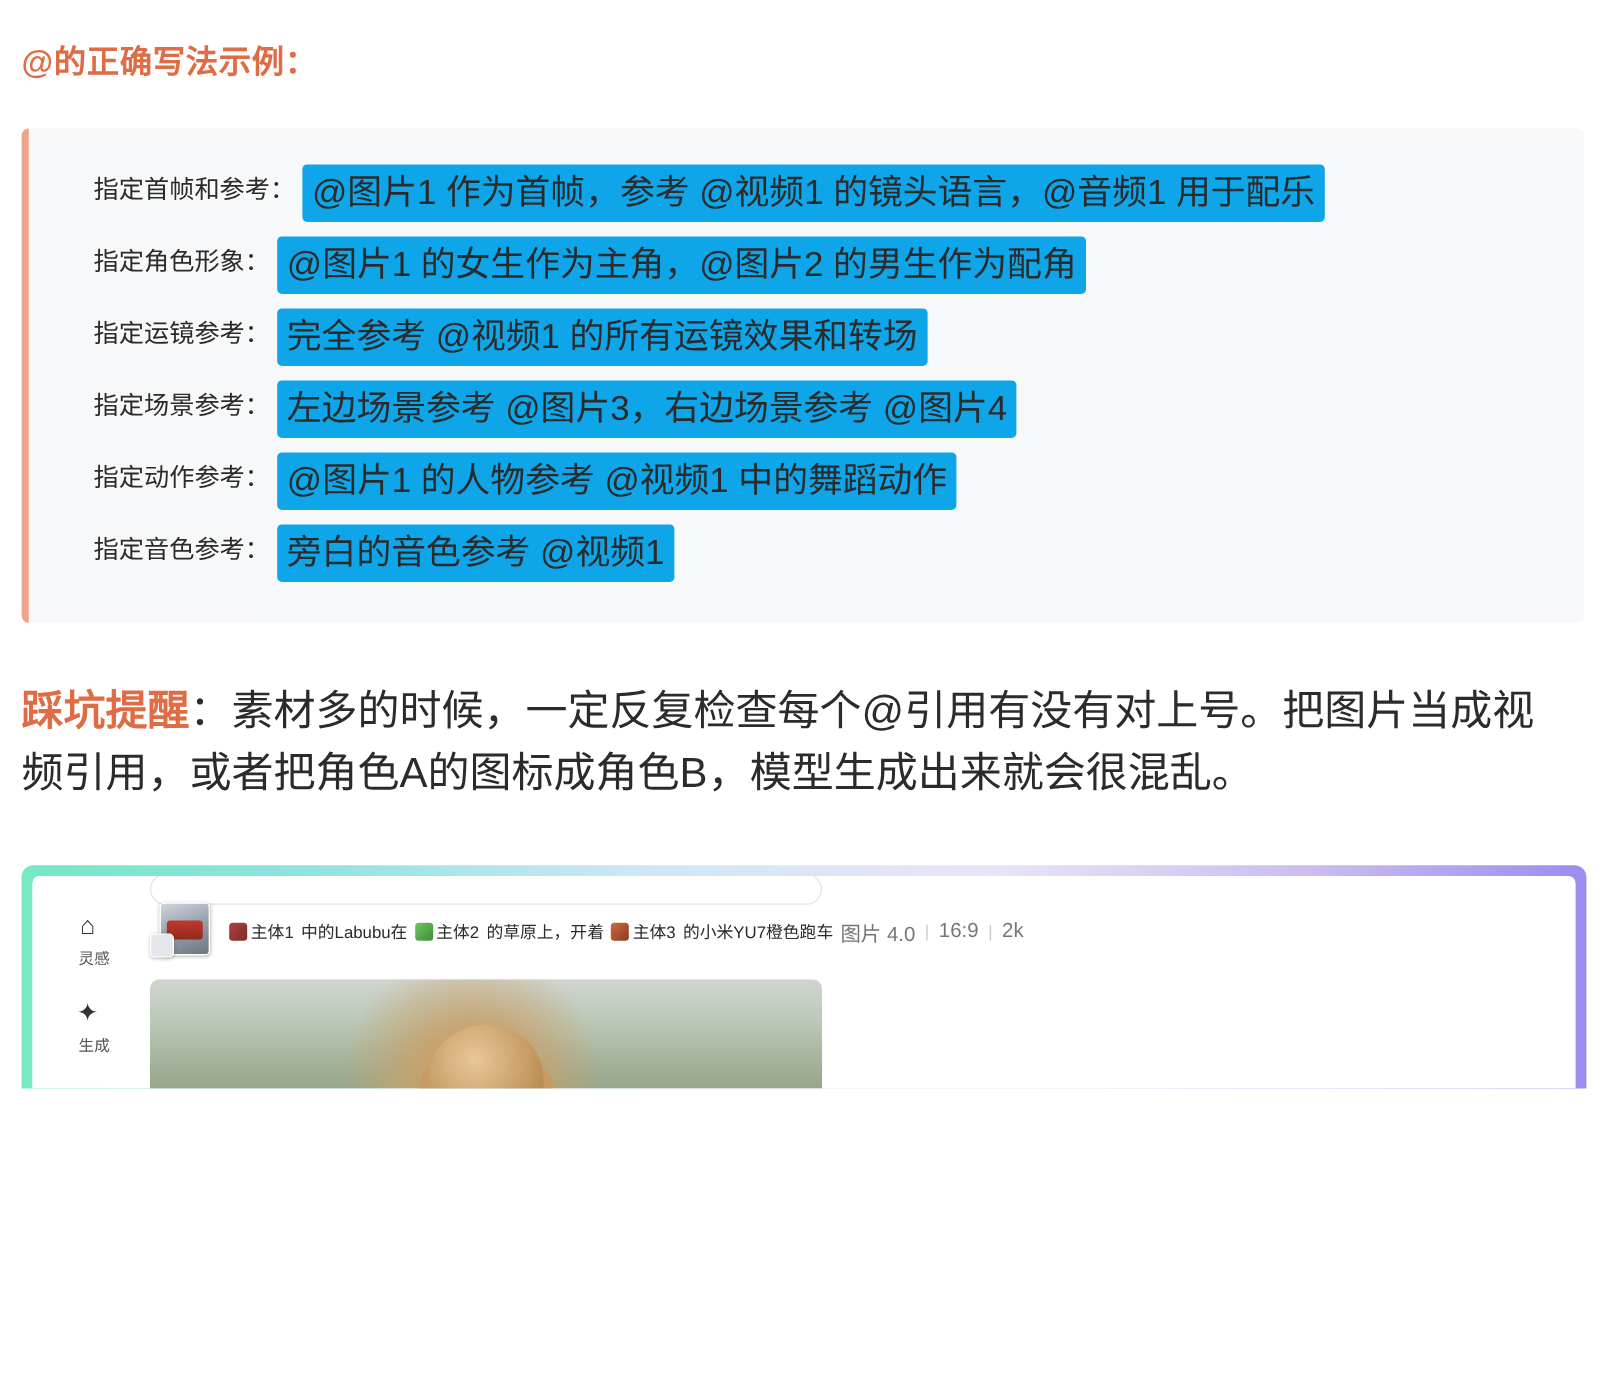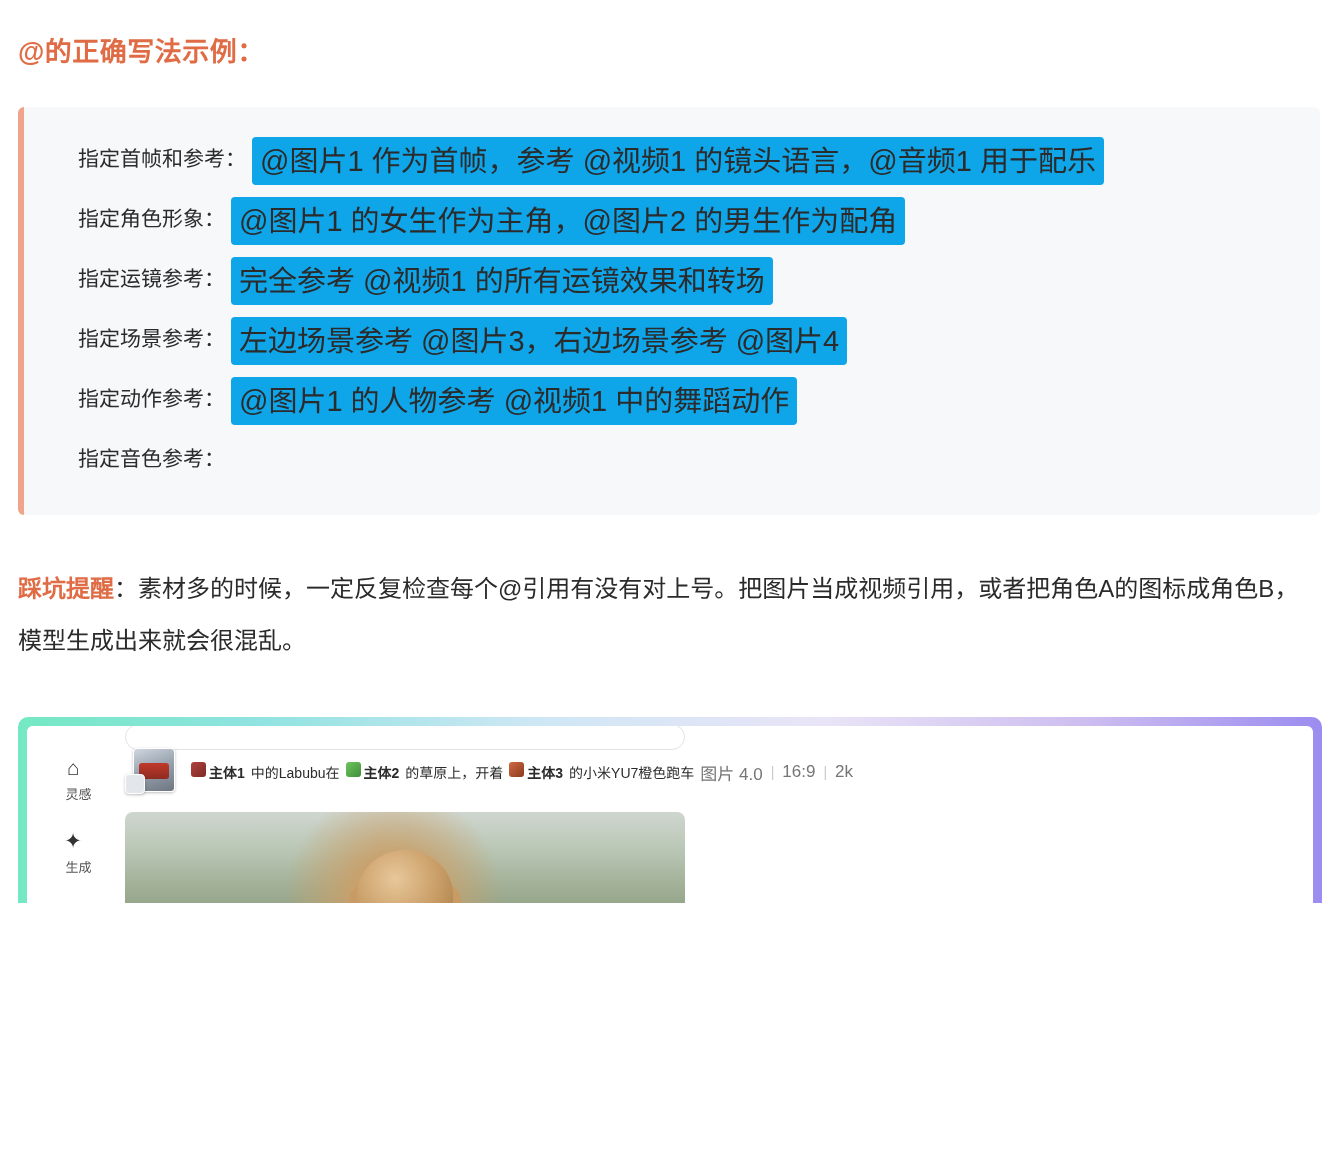--- a/index.html
+++ b/index.html
@@ -78,21 +78,21 @@
     box-decoration-break: clone;
     -webkit-box-decoration-break: clone;
     line-height: 44px;
     max-width: 950px;
   }
 
   
   .para {
     margin: 0;
     padding: 0 28px 0 18px;
-    font-size: 24px;
+    font-size: 35px;
     line-height: 52px;
     color: #2b2b2b;
   }
   .para.warn { margin-top: 48px; }
   .para.tip  { margin-top: 46px; }
   .warn-lead {
     color: #e06c45;
     font-weight: bold;
   }
 
@@ -172,22 +172,22 @@
     position:absolute; left:5px; top:14px; width:30px; height:16px;
     border-radius: 3px;
     background: linear-gradient(180deg,#c0392b 0%, #8e2b20 100%);
   }
   .thumb-stack .t2 {
     left: 0; top: 26px; width: 18px; height: 18px;
     background: #e3e7ec;
   }
   .chip {
     display: inline-flex;
+    align-items: center;
     gap: 3px;
-    font-weight: bold;
   }
   .chip-img {
     width: 15px; height: 15px;
     border-radius: 3px;
     display: inline-block;
     background: linear-gradient(135deg,#b0413e,#7d2b26);
   }
   .chip-img.grass { background: linear-gradient(135deg,#6fc45f,#3f8f3a); }
   .chip-img.car   { background: linear-gradient(135deg,#d06a40,#8a3b21); }
   .meta {
@@ -256,20 +256,21 @@
       <span class="ex-value">左边场景参考 @图片3，右边场景参考 @图片4</span>
     </div>
 
     <div class="ex-row">
       <span class="ex-label">指定动作参考：</span>
       <span class="ex-value">@图片1 的人物参考 @视频1 中的舞蹈动作</span>
     </div>
 
     <div class="ex-row">
       <span class="ex-label">指定音色参考：</span>
+      <span class="ex-value">旁白的音色参考 @视频1</span>
     </div>
 
   </div>
 
   <p class="para warn">
     <span class="warn-lead">踩坑提醒</span><span>：素材多的时候，一定反复检查每个@引用有没有对上号。把图片当成视频引用，或者把角色A的图标成角色B，模型生成出来就会很混乱。</span>
   </p>
 
 
   <div class="shot-wrap">

